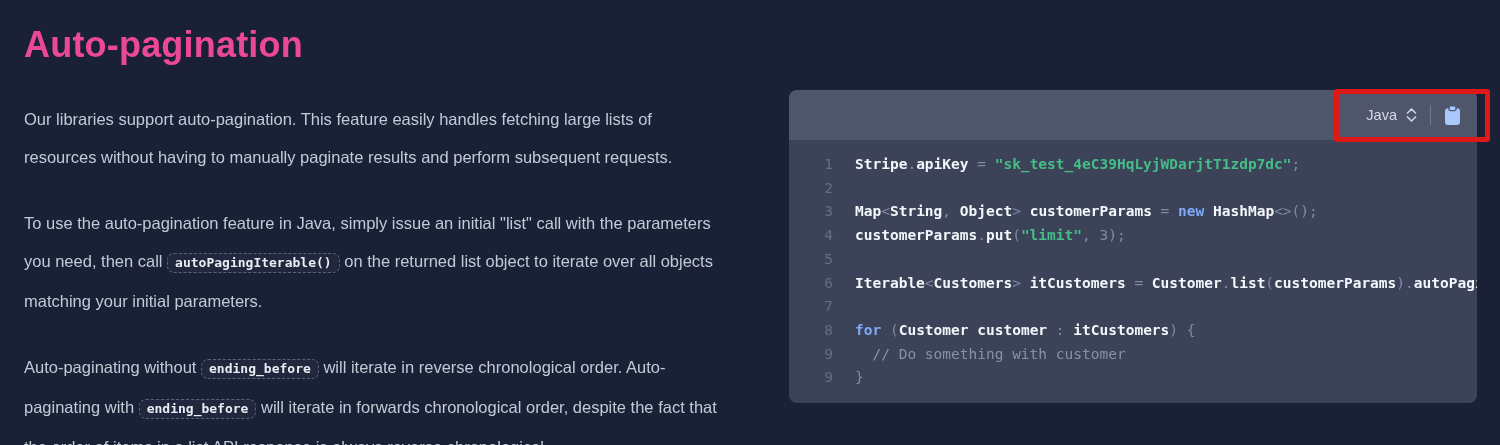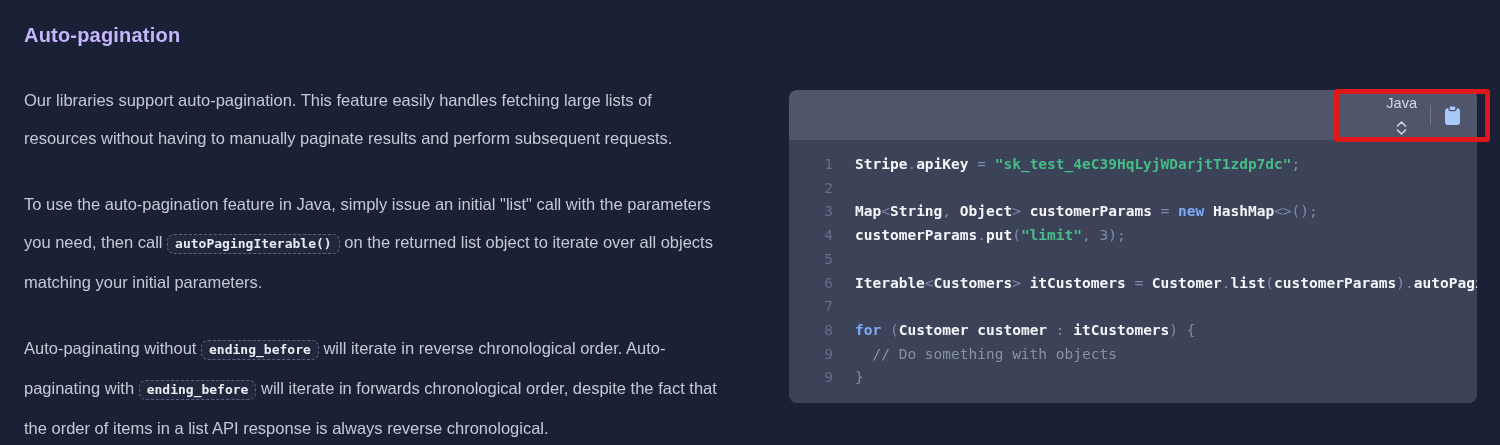--- a/index.html
+++ b/index.html
@@ -13,24 +13,24 @@
   }
 
   
   .article {
     position: absolute;
     left: 24px; top: 24px;
     width: 704px;
   }
   .article h1 {
     margin: 0 0 34px 0;
-    font-size: 20px;
+    font-size: 36px;
     font-weight: 700;
     letter-spacing: 0.2px;
-    color: #c4b5fd;
+    color: #ec4899;
   }
   .article p {
     margin: 0 0 28px 0;
     font-size: 16.5px;
     line-height: 38px;
     font-weight: 400;
     color: #c2cad6;
   }
   .inline-code {
     font-family: "DejaVu Sans Mono", monospace;
@@ -58,21 +58,21 @@
     display: flex;
     align-items: center;
     justify-content: flex-end;
     padding-right: 16px;
   }
   .lang-select {
     display: flex;
     align-items: center;
     gap: 9px;
     cursor: pointer;
-    background: none; border: none; padding: 0; flex-direction: column;
+    background: none; border: none; padding: 0;
   }
   .lang-label {
     color: #d3d9e5;
     font-size: 14.5px;
     font-family: "Liberation Sans", sans-serif;
   }
   .header-divider {
     width: 1px; height: 20px;
     background: #6e7890;
     margin: 0 13px;
@@ -150,19 +150,19 @@
   <div class="code-body">
     <div>
         <div class="code-line"><span class="line-number">1</span><span class="line-content"><span style="color: rgb(243, 247, 251); font-weight: 700;">Stripe</span><span style="color: rgb(126, 139, 166);">.</span><span style="color: rgb(243, 247, 251); font-weight: 700;">apiKey</span><span style="color: rgb(126, 139, 166);"> = </span><span style="color: rgb(69, 189, 135); font-weight: 700;">"sk_test_4eC39HqLyjWDarjtT1zdp7dc"</span><span style="color: rgb(126, 139, 166);">;</span></span></div>
         <div class="code-line"><span class="line-number">2</span><span class="line-content"></span></div>
         <div class="code-line"><span class="line-number">3</span><span class="line-content"><span style="color: rgb(243, 247, 251); font-weight: 700;">Map</span><span style="color: rgb(126, 139, 166);">&lt;</span><span style="color: rgb(243, 247, 251); font-weight: 700;">String</span><span style="color: rgb(126, 139, 166);">, </span><span style="color: rgb(243, 247, 251); font-weight: 700;">Object</span><span style="color: rgb(126, 139, 166);">&gt; </span><span style="color: rgb(243, 247, 251); font-weight: 700;">customerParams</span><span style="color: rgb(126, 139, 166);"> = </span><span style="color: rgb(125, 171, 248); font-weight: 700;">new</span><span style="color: rgb(126, 139, 166);"> </span><span style="color: rgb(243, 247, 251); font-weight: 700;">HashMap</span><span style="color: rgb(126, 139, 166);">&lt;&gt;();</span></span></div>
         <div class="code-line"><span class="line-number">4</span><span class="line-content"><span style="color: rgb(243, 247, 251); font-weight: 700;">customerParams</span><span style="color: rgb(126, 139, 166);">.</span><span style="color: rgb(243, 247, 251); font-weight: 700;">put</span><span style="color: rgb(126, 139, 166);">(</span><span style="color: rgb(69, 189, 135); font-weight: 700;">"limit"</span><span style="color: rgb(126, 139, 166);">, </span><span style="color: rgb(126, 139, 166);">3</span><span style="color: rgb(126, 139, 166);">);</span></span></div>
         <div class="code-line"><span class="line-number">5</span><span class="line-content"></span></div>
         <div class="code-line"><span class="line-number">6</span><span class="line-content"><span style="color: rgb(243, 247, 251); font-weight: 700;">Iterable</span><span style="color: rgb(126, 139, 166);">&lt;</span><span style="color: rgb(243, 247, 251); font-weight: 700;">Customers</span><span style="color: rgb(126, 139, 166);">&gt; </span><span style="color: rgb(243, 247, 251); font-weight: 700;">itCustomers</span><span style="color: rgb(126, 139, 166);"> = </span><span style="color: rgb(243, 247, 251); font-weight: 700;">Customer</span><span style="color: rgb(126, 139, 166);">.</span><span style="color: rgb(243, 247, 251); font-weight: 700;">list</span><span style="color: rgb(126, 139, 166);">(</span><span style="color: rgb(243, 247, 251); font-weight: 700;">customerParams</span><span style="color: rgb(126, 139, 166);">).</span><span style="color: rgb(243, 247, 251); font-weight: 700;">autoPagingIterable</span></span></div>
         <div class="code-line"><span class="line-number">7</span><span class="line-content"></span></div>
         <div class="code-line"><span class="line-number">8</span><span class="line-content"><span style="color: rgb(125, 171, 248); font-weight: 700;">for</span><span style="color: rgb(126, 139, 166);"> (</span><span style="color: rgb(243, 247, 251); font-weight: 700;">Customer</span><span style="color: rgb(126, 139, 166);"> </span><span style="color: rgb(243, 247, 251); font-weight: 700;">customer</span><span style="color: rgb(126, 139, 166);"> : </span><span style="color: rgb(243, 247, 251); font-weight: 700;">itCustomers</span><span style="color: rgb(126, 139, 166);">) {</span></span></div>
-        <div class="code-line"><span class="line-number">9</span><span class="line-content"><span style="color: rgb(135, 146, 162);">  // Do something with objects</span></span></div>
+        <div class="code-line"><span class="line-number">9</span><span class="line-content"><span style="color: rgb(135, 146, 162);">  // Do something with customer</span></span></div>
         <div class="code-line"><span class="line-number">9</span><span class="line-content"><span style="color: rgb(126, 139, 166);">}</span></span></div>
       </div>
   </div>
 </div>
 
 <div class="annotation-box"></div>
 
 </body></html>

